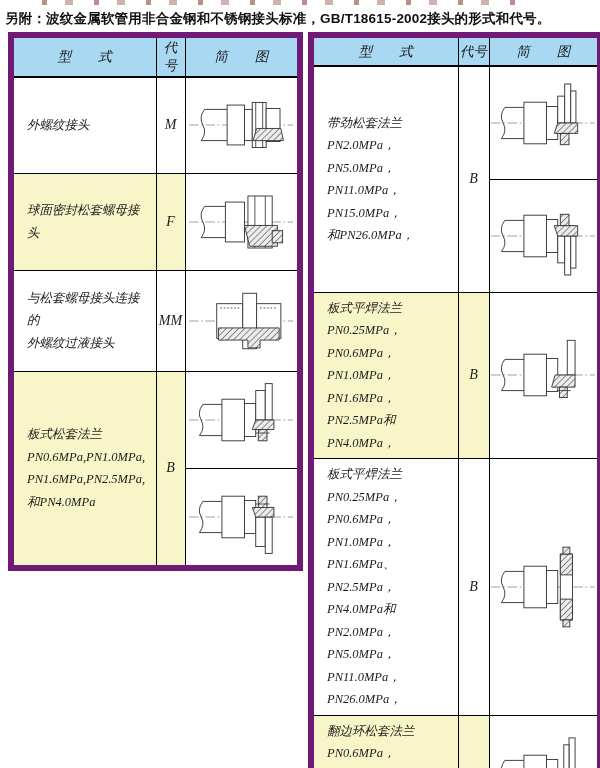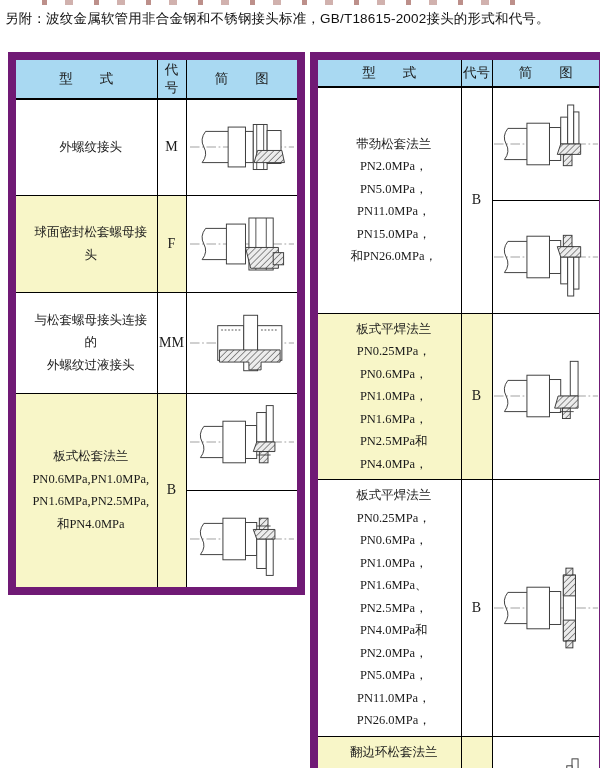--- a/index.html
+++ b/index.html
@@ -9,38 +9,38 @@
     font-family:"Liberation Serif", serif;
   }
   .top-artifact{
     position:absolute;top:0;left:42px;width:478px;height:5px;
     background:repeating-linear-gradient(90deg,
       rgba(122,32,22,.5) 0 5px, transparent 5px 23px,
       rgba(122,32,22,.35) 23px 31px, transparent 31px 52px);
     pointer-events:none;
   }
   .page-title{
-    margin:10px 4px 24px 5px;
+    margin:10px 4px 4px 5px;
     font-family:"Liberation Sans", sans-serif;
-    font-weight:normal;font-size:13.5px;color:#101010;letter-spacing:.2px;
+    font-weight:bold;font-size:13.5px;color:#101010;letter-spacing:.2px;
     white-space:nowrap;
   }
   .tables{display:flex;margin-left:8px;gap:5px;align-items:flex-start;}
   table{border-collapse:collapse;table-layout:fixed;background:#fff;}
-  table{border:8px solid #701a75;}
+  table{border:6px solid #701a75;font-style:italic;}
   th,td{border:1px solid #000;box-sizing:border-box;}
   thead tr{height:31px;}
   th{
     background:var(--hdr,#a9d9f2);
     font-weight:normal;font-size:13.5px;color:#1a1a1a;
     border-bottom:2px solid #000;
   }
   td.type{
     padding:4px 4px 4px 13px;font-size:12.5px;line-height:1.8;color:#1a1a1a;
-    white-space:pre-line;vertical-align:middle;text-align:center;
+    white-space:pre-line;vertical-align:middle;
   }
   td.code{text-align:center;vertical-align:middle;font-size:14px;color:#1a1a1a;}
   td.diag{padding:0;vertical-align:middle;}
   .hl{background:var(--hl,#f8f6c8);}
   .diag-stack{display:flex;flex-direction:column;width:100%;}
   .diag-box{flex:1;display:flex;align-items:center;justify-content:center;overflow:hidden;}
   .diag-box + .diag-box{border-top:1px solid #000;}
   .defs-holder{position:absolute;width:0;height:0;overflow:hidden;}
 </style>
 </head>

